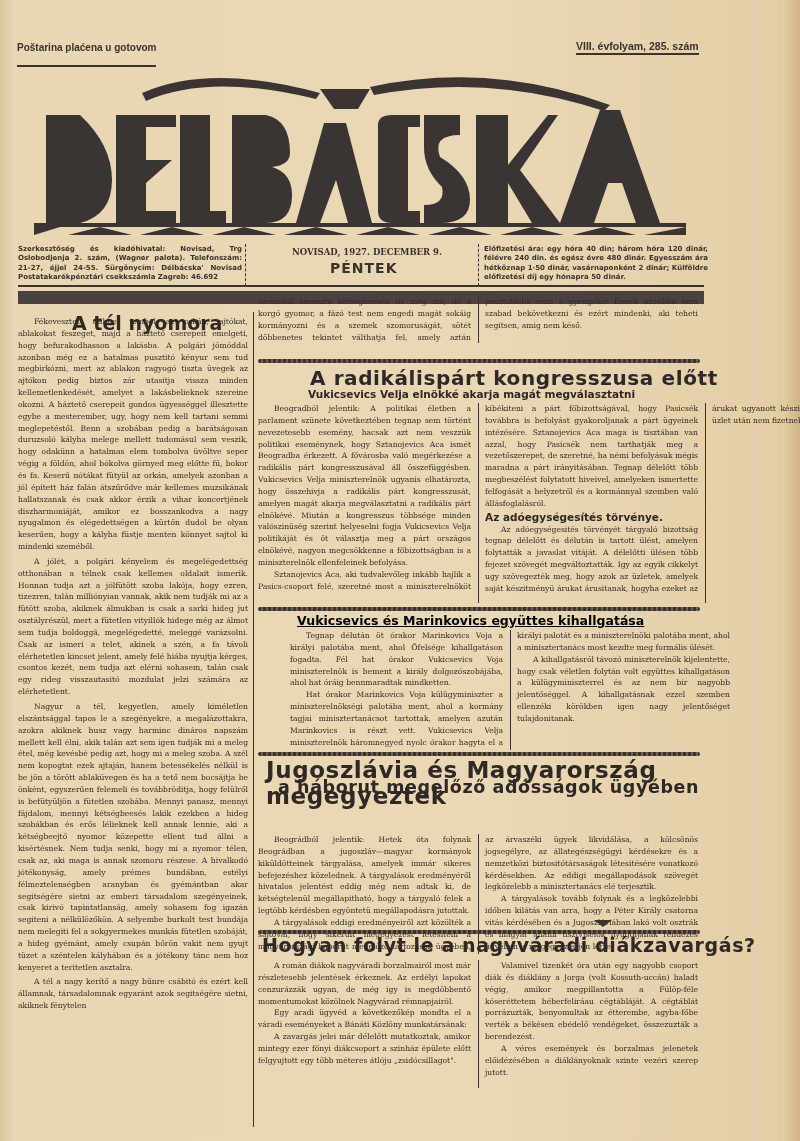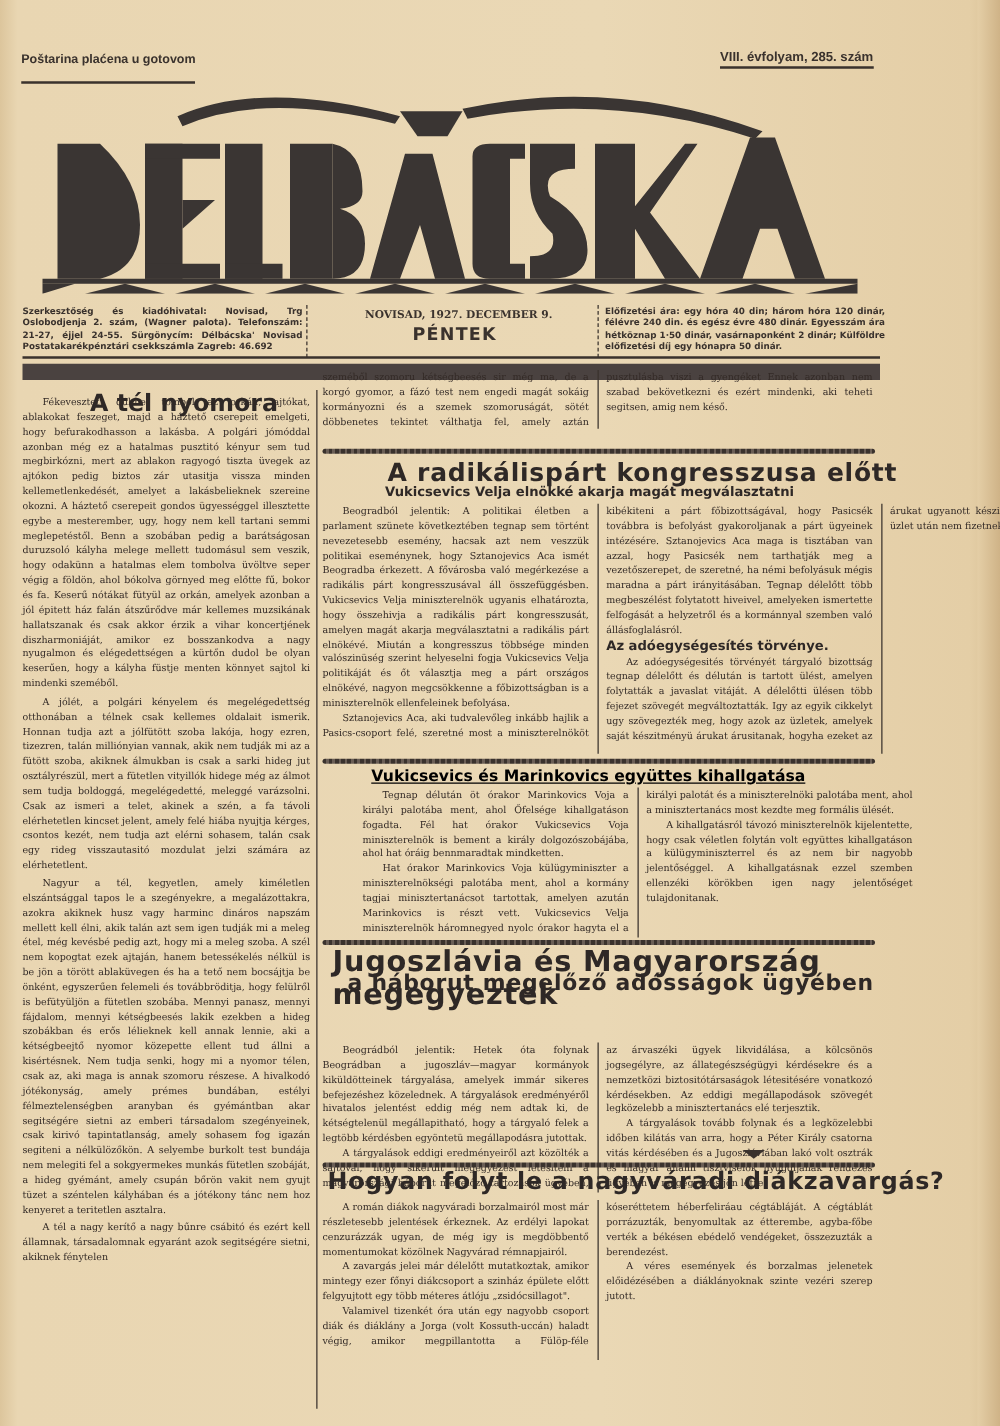--- a/index.html
+++ b/index.html
@@ -134,16 +134,17 @@
   <p>Beográdból jelentik: Hetek óta folynak Beográdban a jugoszláv—magyar kormányok kiküldötteinek tárgyalása, amelyek immár sikeres befejezéshez közelednek. A tárgyalások eredményéről hivatalos jelentést eddig még nem adtak ki, de kétségtelenül megállapitható, hogy a tárgyaló felek a legtöbb kérdésben egyöntetü megállapodásra jutottak.</p>
   <p>A tárgyalások eddigi eredményeiről azt közölték a sajtóval, hogy sikerült megegyezést létesiteni a magyarországi háborut megelőző tartozások ügyében, az árvaszéki ügyek likvidálása, a kölcsönös jogsegélyre, az állategészségügyi kérdésekre és a nemzetközi biztositótársaságok létesitésére vonatkozó kérdésekben. Az eddigi megállapodások szövegét legközelebb a minisztertanács elé terjesztik.</p>
   <p>A tárgyalások tovább folynak és a legközelebbi időben kilátás van arra, hogy a Péter Király csatorna vitás kérdésében és a Jugoszláviában lakó volt osztrák és magyar állami tisztviselők nyugdijának rendezés ügyében is megegyezés jön létre.</p>
 </div>
 <div class="stamp" style="left:594px;top:920px;"></div>
 <div class="wavy" style="left:258px;top:930px;width:442px;"></div>
 
 <div class="h-big" style="left:262px;top:934px;font-size:19px;">Hogyan folyt le a nagyváradi diákzavargás?</div>
 <div class="col" style="left:258px;top:960px;width:440px;height:128px;column-count:2;column-gap:14px;column-rule:1px solid #3a322d;column-fill:auto;">
   <p>A román diákok nagyváradi borzalmairól most már részletesebb jelentések érkeznek. Az erdélyi lapokat cenzurázzák ugyan, de még igy is megdöbbentő momentumokat közölnek Nagyvárad rémnapjairól.</p>
+  <p>Egy aradi ügyvéd a következőkép mondta el a váradi eseményeket a Bánáti Közlöny munkatársának:</p>
   <p>A zavargás jelei már délelőtt mutatkoztak, amikor mintegy ezer főnyi diákcsoport a szinház épülete előtt felgyujtott egy több méteres átlóju „zsidócsillagot".</p>
   <p>Valamivel tizenkét óra után egy nagyobb csoport diák és diáklány a Jorga (volt Kossuth-uccán) haladt végig, amikor megpillantotta a Fülöp-féle kóseréttetem héberfeliráau cégtábláját. A cégtáblát porrázuzták, benyomultak az étterembe, agyba-főbe verték a békésen ebédelő vendégeket, összezuzták a berendezést.</p>
   <p>A véres események és borzalmas jelenetek előidézésében a diáklányoknak szinte vezéri szerep jutott.</p>
 </div>
 
 </body></html>

